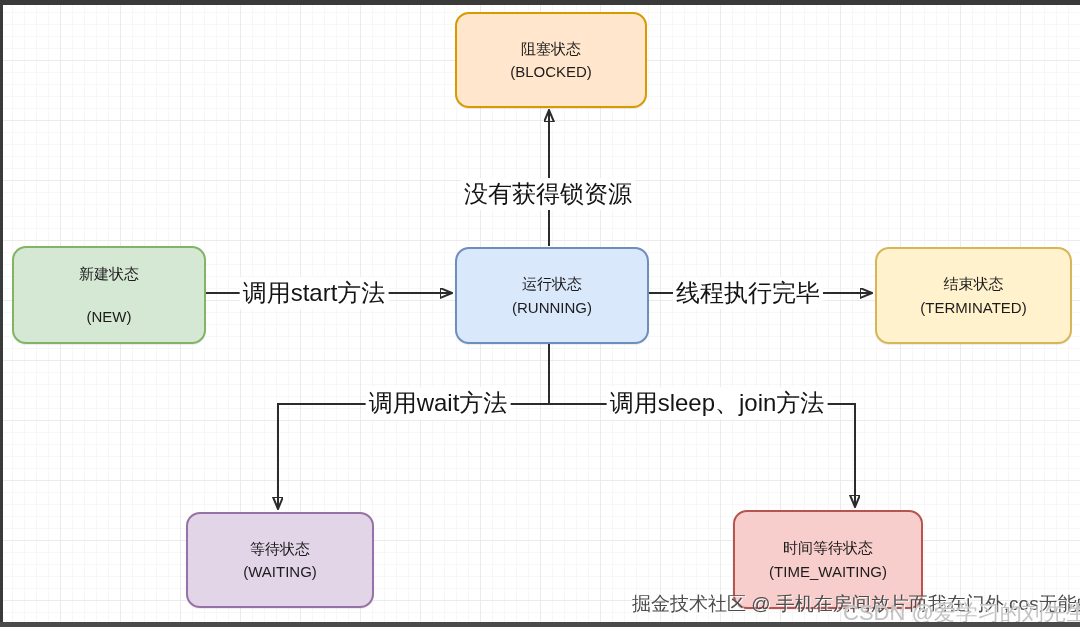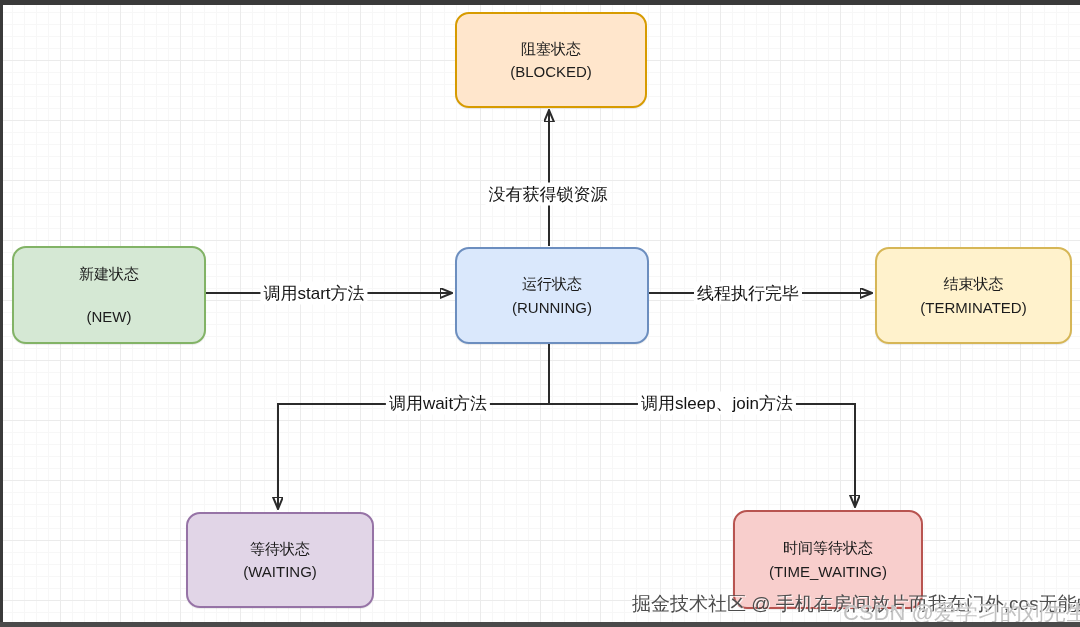--- a/index.html
+++ b/index.html
@@ -32,21 +32,21 @@
   .node .t1,.node .t2{display:block;}
   .node-blocked{left:455px;top:12px;width:188px;height:92px;}
   .node-new{left:12px;top:246px;width:190px;height:94px;gap:20px;}
   .node-running{left:455px;top:247px;width:190px;height:93px;}
   .node-terminated{left:875px;top:247px;width:193px;height:93px;}
   .node-waiting{left:186px;top:512px;width:184px;height:92px;}
   .node-timewaiting{left:733px;top:510px;width:186px;height:95px;}
 
   .edge-label{
     position:absolute;z-index:3;transform:translate(-50%,-50%);
-    background:#ffffff;padding:0 3px;font-size:17px;white-space:nowrap;color:#141414;
+    background:#ffffff;padding:0 3px;font-size:24px;white-space:nowrap;color:#141414;
   }
   .lbl-lock{left:548px;top:194px;}
   .lbl-start{left:314px;top:293px;}
   .lbl-finish{left:748px;top:293px;}
   .lbl-wait{left:438px;top:403px;}
   .lbl-sleep{left:717px;top:403px;}
 
   .watermark{position:absolute;white-space:nowrap;z-index:6;}
   .wm-juejin{
     left:632px;top:591px;font-size:19px;color:#4d4d4d;

